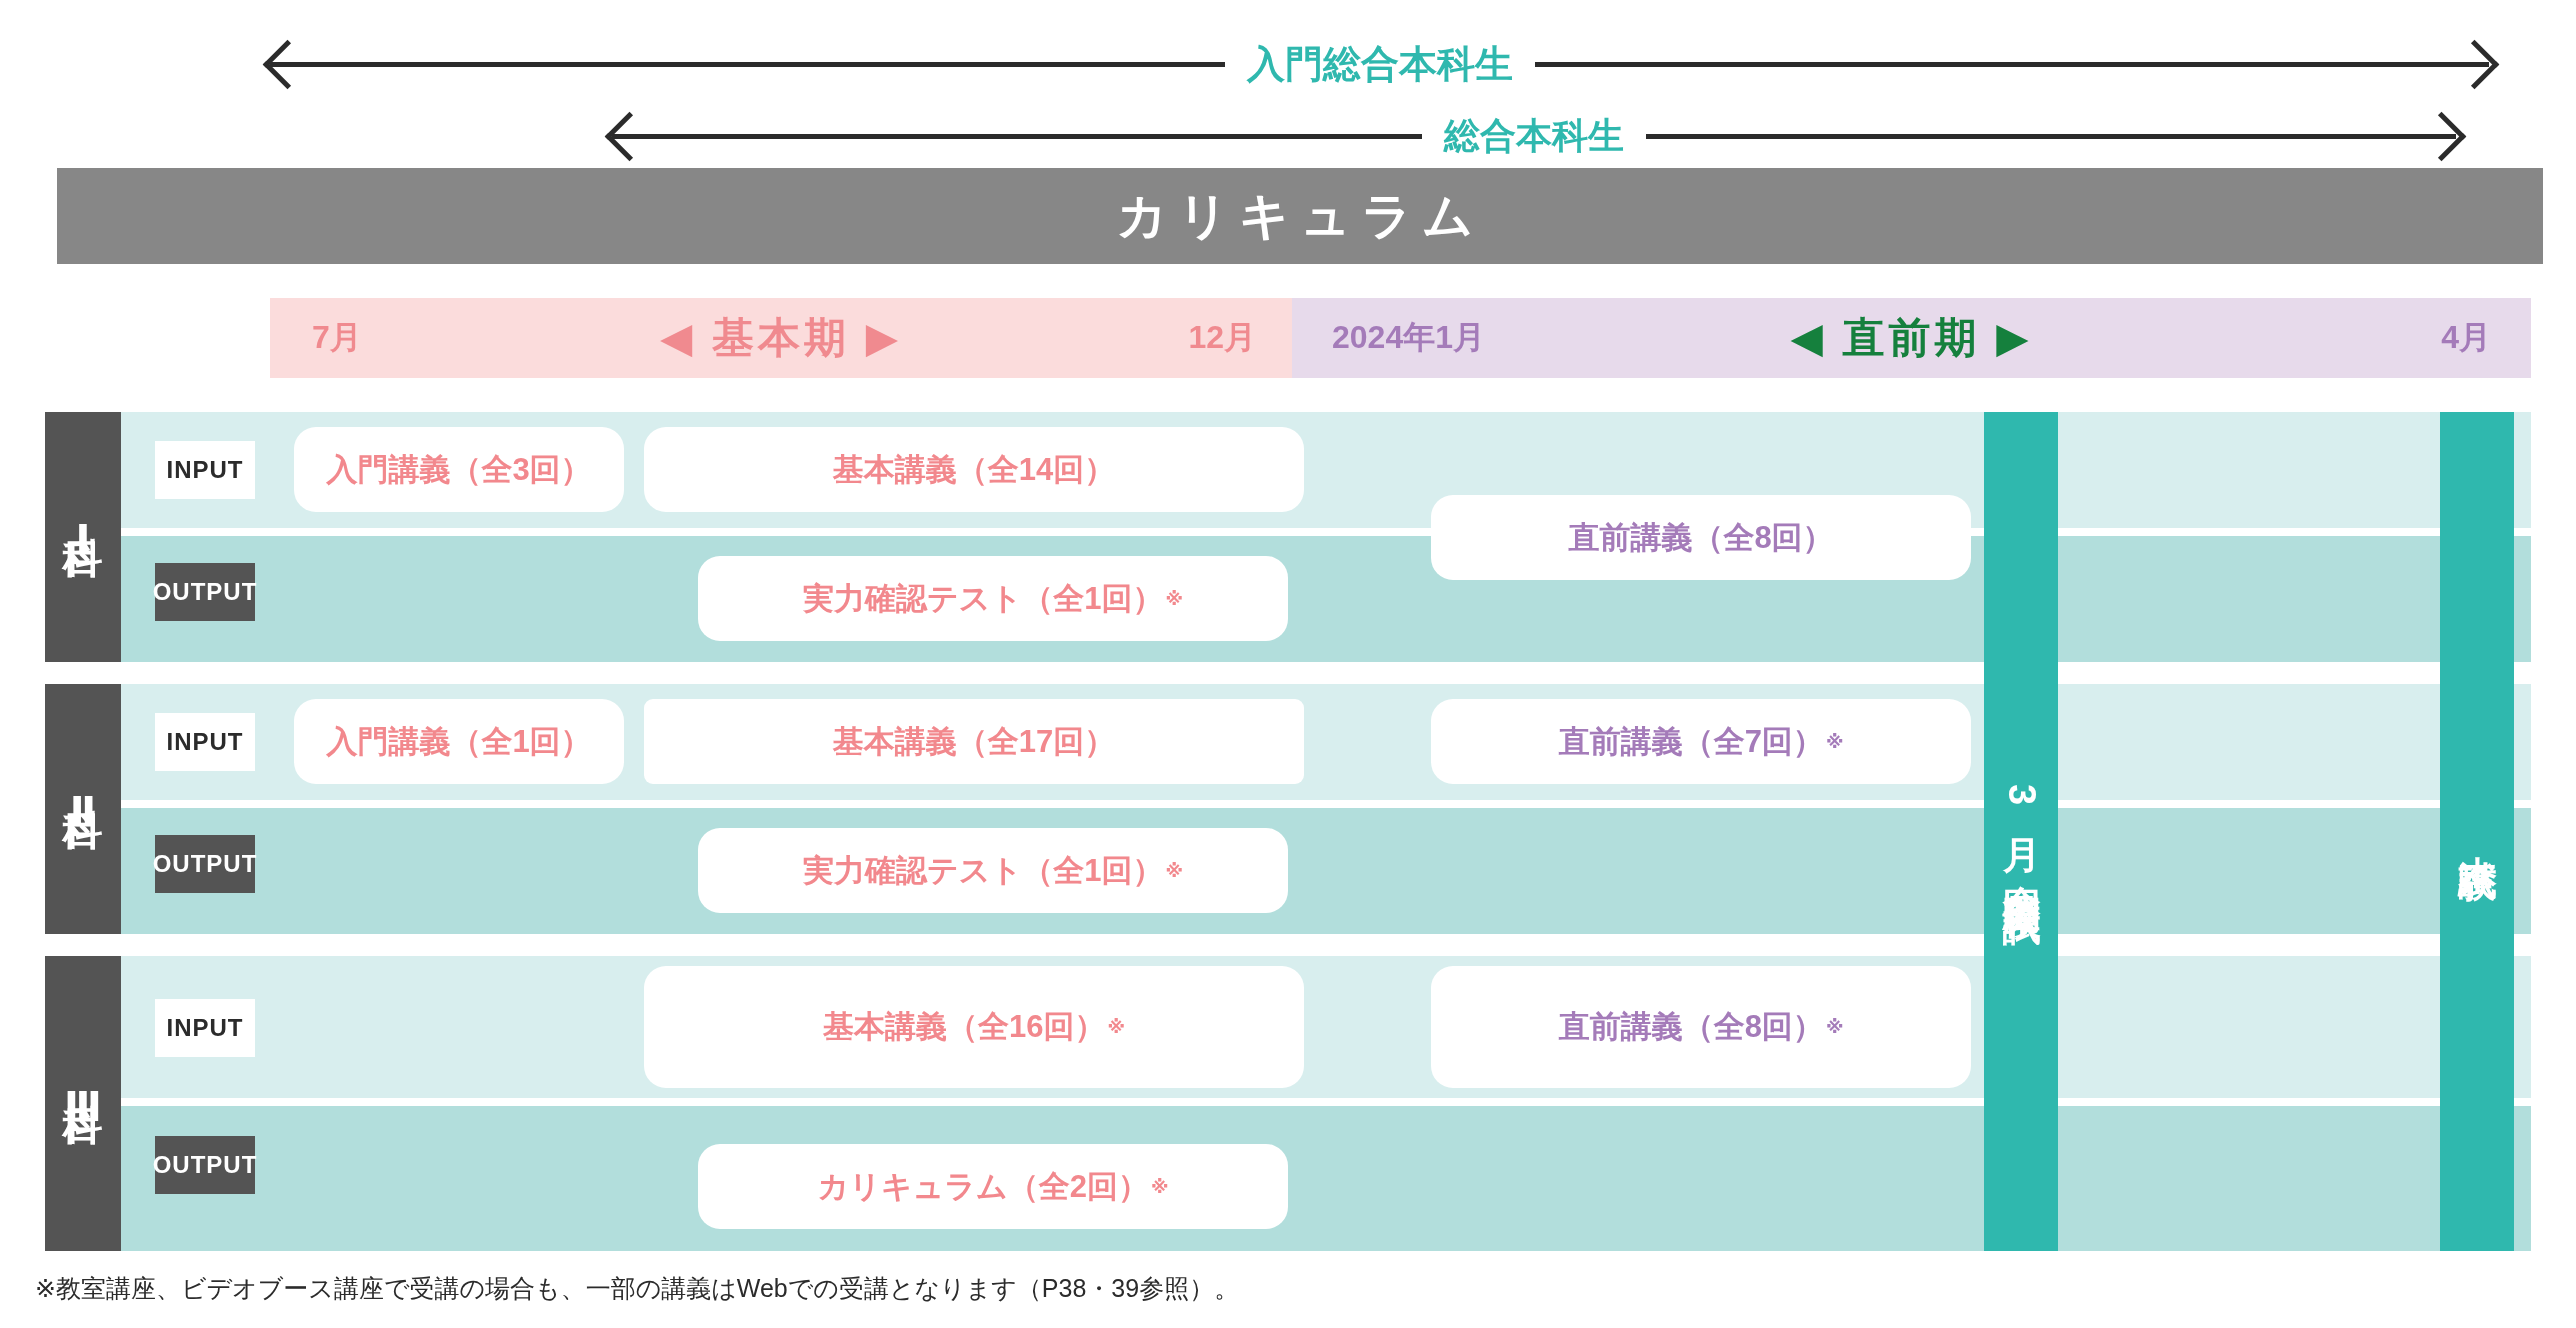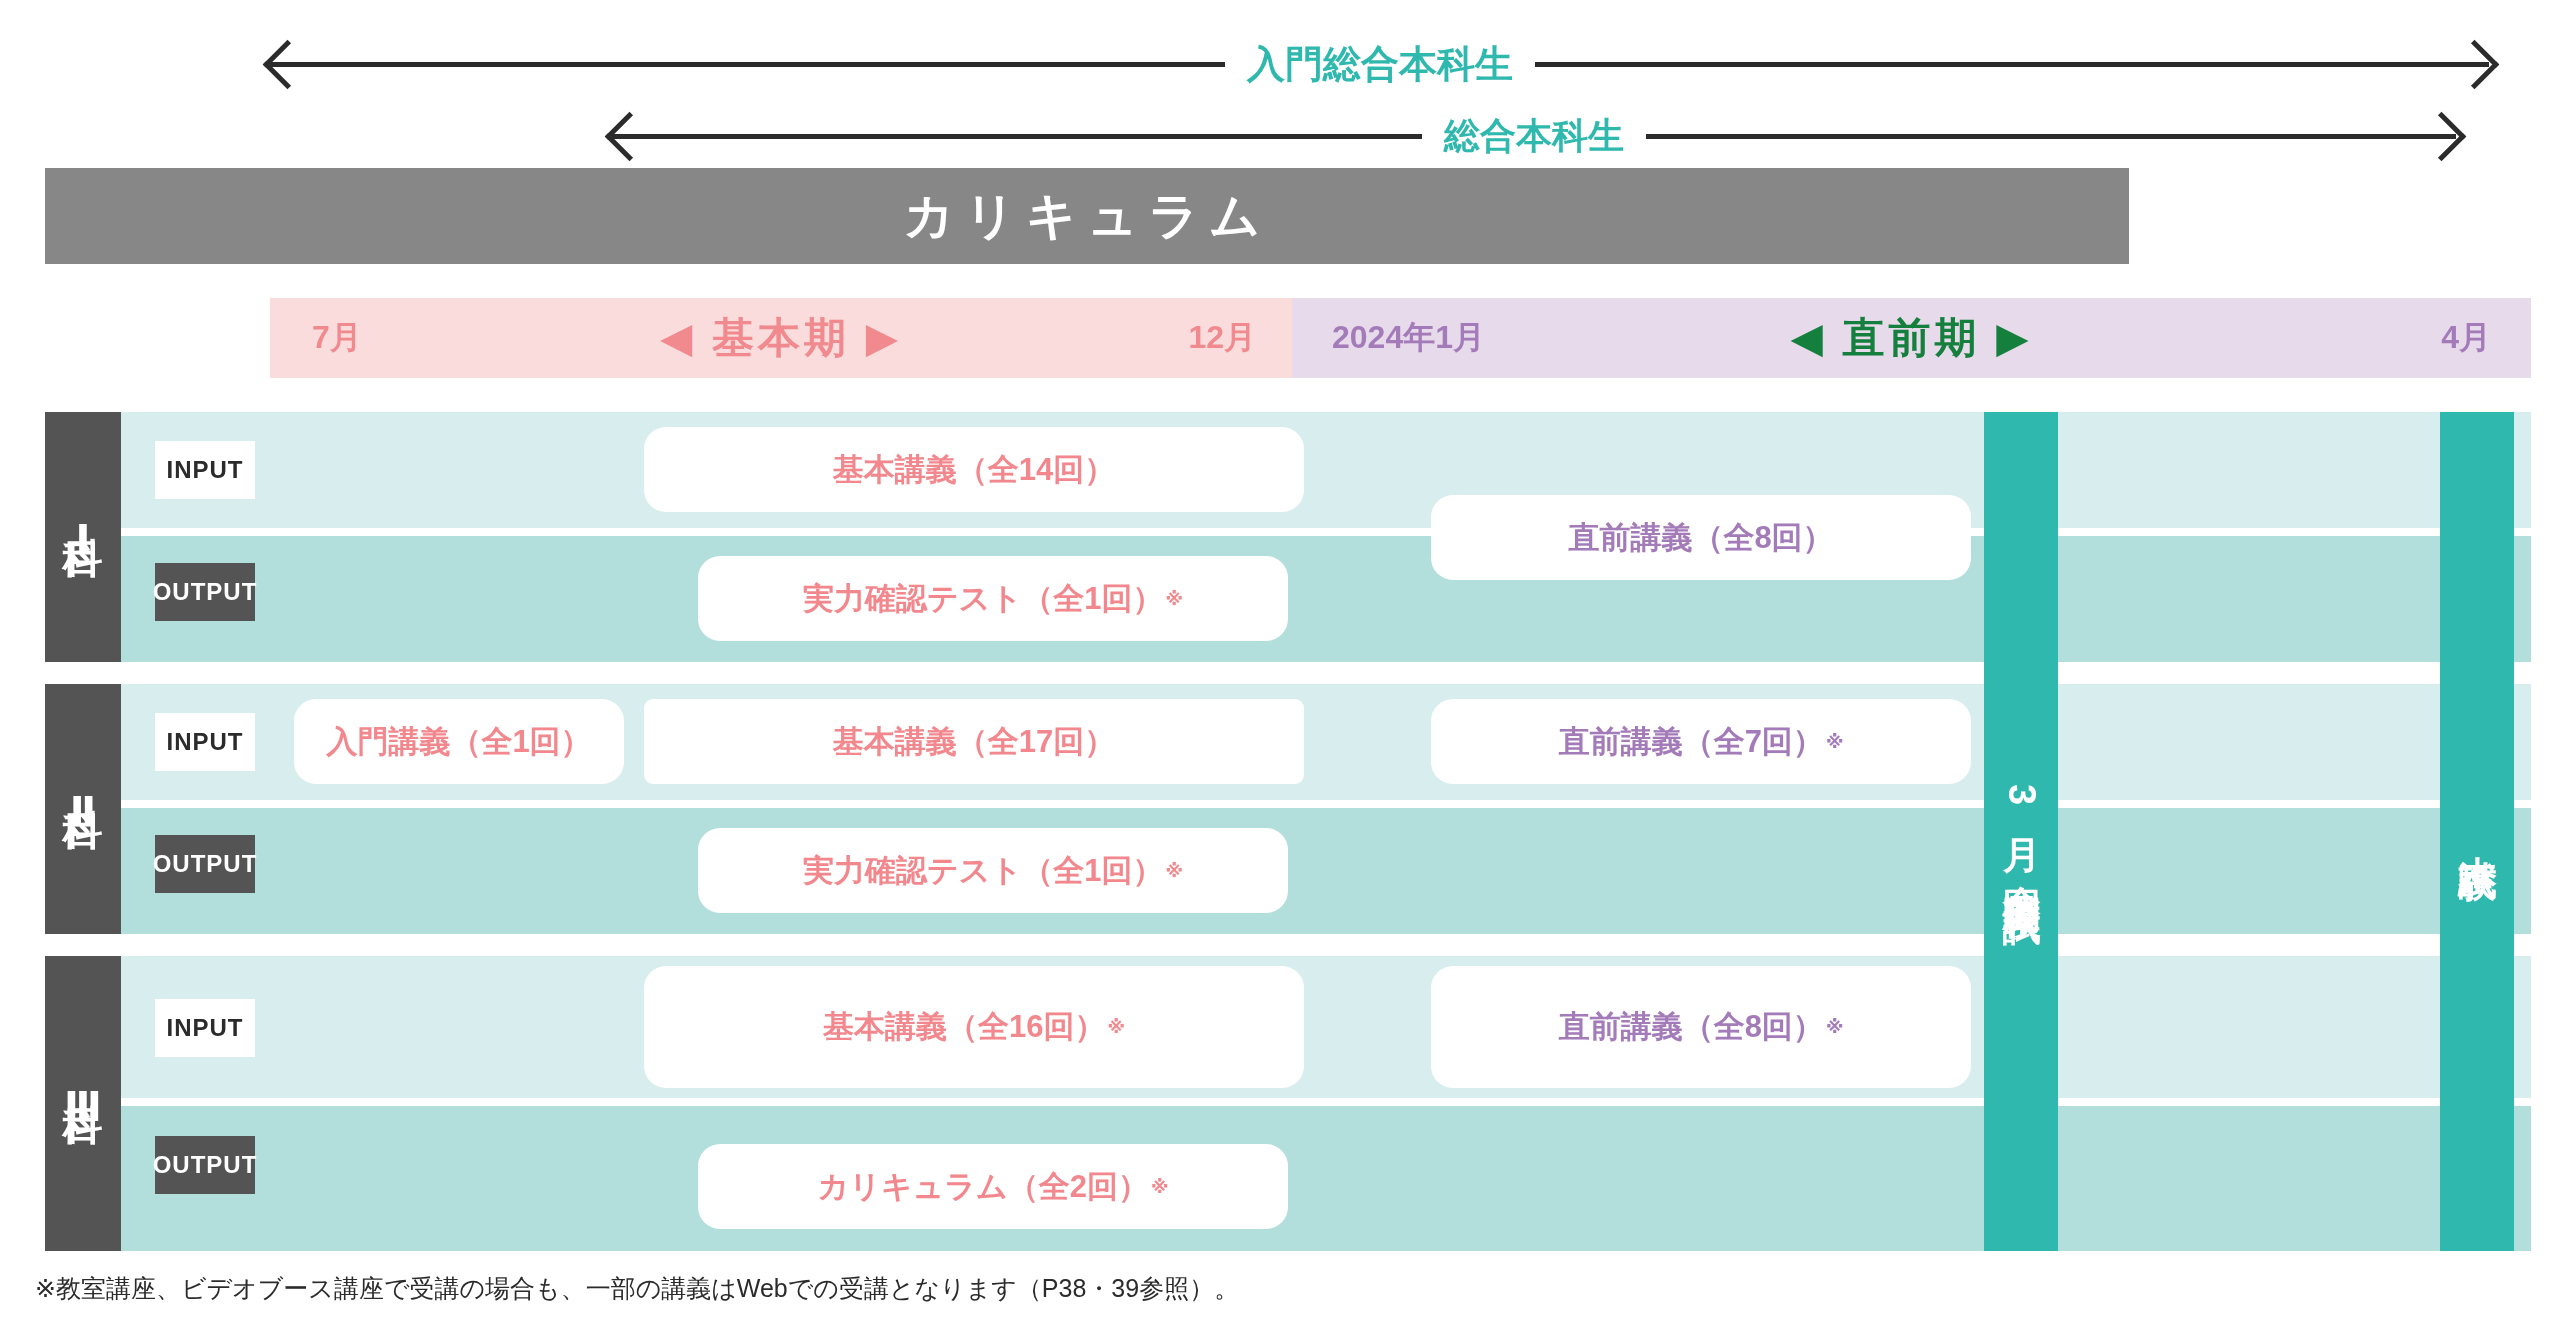--- a/index.html
+++ b/index.html
@@ -23,21 +23,21 @@
   }
   .arrow-head-l::before{transform:rotate(-45deg);left:0;top:-17px;}
   .arrow-head-r::before{transform:rotate(135deg);left:-32px;top:-17px;}
   .scope-label{
     color:#2fb8ae;font-weight:700;white-space:nowrap;
     padding:0 22px;line-height:1;
   }
 
   
   .title-band{
-    position:absolute;left:45px;top:168px;width:2084px;height:96px;
+    position:absolute;left:57px;top:168px;width:2486px;height:96px;
     background:#878787;display:flex;align-items:center;justify-content:center;
   }
   .title-band .title-text{
     color:#ffffff;font-size:50px;font-weight:700;letter-spacing:10px;
   }
 
   
   .period-band{
     position:absolute;top:298px;height:80px;
     display:flex;align-items:center;
@@ -165,20 +165,23 @@
     <div class="lane lane-input"></div>
     <div class="lane lane-output"></div>
 
     <div class="io-tag io-input" style="left:110px;top:29px;">
       <span>INPUT</span>
     </div>
     <div class="io-tag io-output" style="left:110px;top:151px;">
       <span>OUTPUT</span>
     </div>
 
+    <div class="pill pink" style="left:249px;top:15px;width:330px;height:85px;">
+      <span>入門講義（全3回）</span>
+    </div>
 
     <div class="pill pink" style="left:599px;top:15px;width:660px;height:85px;">
       <span>基本講義（全14回）</span>
     </div>
 
     <div class="pill purple" style="left:1386px;top:83px;width:540px;height:85px;">
       <span>直前講義（全8回）</span>
     </div>
 
     <div class="pill pink" style="left:653px;top:144px;width:590px;height:85px;">

